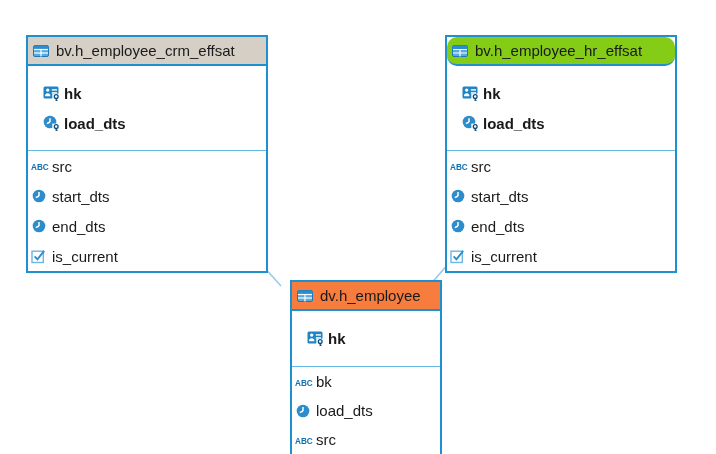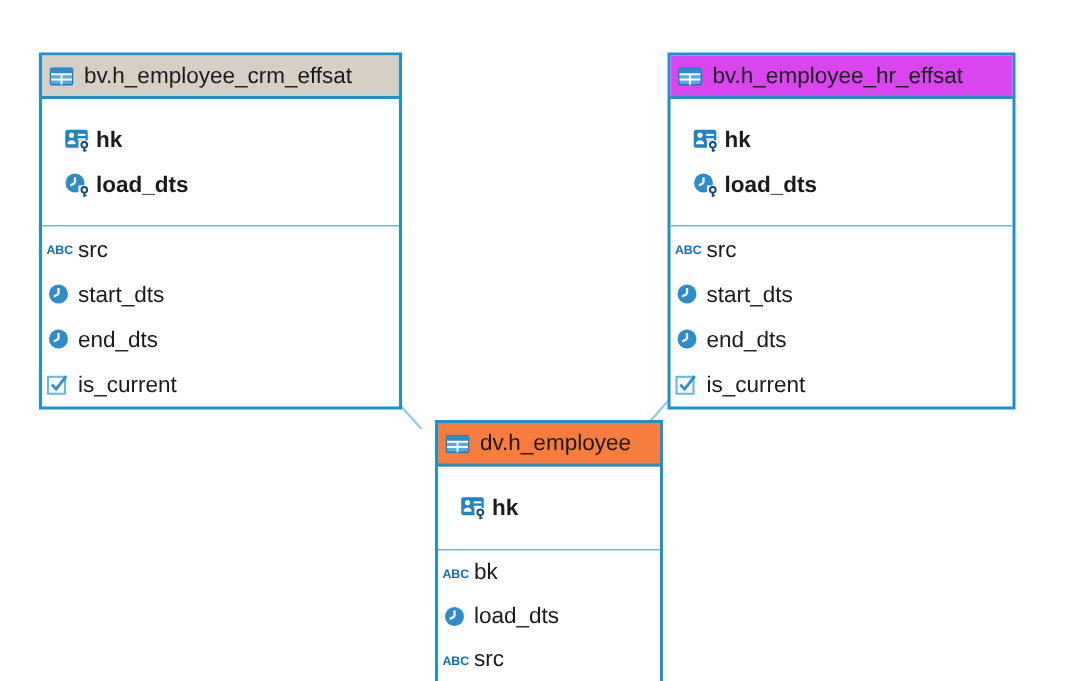--- a/index.html
+++ b/index.html
@@ -160,21 +160,21 @@
               <rect x="1" y="3.2" width="11.3" height="11.3" fill="#fff" stroke="#6cb6e2" stroke-width="1.4"></rect>
               <path d="M3.6 8.4 L6.4 11.4 L13.2 2.8" fill="none" stroke="#2d8ccb" stroke-width="1.9"></path>
             </svg>
         </span>
         <span class="field-name">is_current</span>
       </div>
     </div>
   </div>
 
   <div class="erd-table tbl-right">
-    <div class="erd-header" style="background: #d946ef;">
+    <div class="erd-header" style="background: #84cc16; border-radius: 10px;">
       <span class="hdr-icon-slot">
         <svg viewBox="0 0 16 16" width="16" height="16">
             <rect x="0.5" y="2.5" width="15" height="11" rx="1.5" fill="#5aaadf" stroke="#1c79b8"></rect>
             <path d="M0.5 4 a1.5 1.5 0 0 1 1.5 -1.5 h12 a1.5 1.5 0 0 1 1.5 1.5 v2.5 h-15 z" fill="#2d8dcc"></path>
             <line x1="1" y1="6.5" x2="15" y2="6.5" stroke="#fff" stroke-width="1.2"></line>
             <line x1="8" y1="6.5" x2="8" y2="13.5" stroke="#fff" stroke-width="1.2"></line>
             <line x1="1" y1="10" x2="15" y2="10" stroke="#fff" stroke-width="1.2"></line>
           </svg>
       </span>
       <span class="tbl-title">bv.h_employee_hr_effsat</span>

